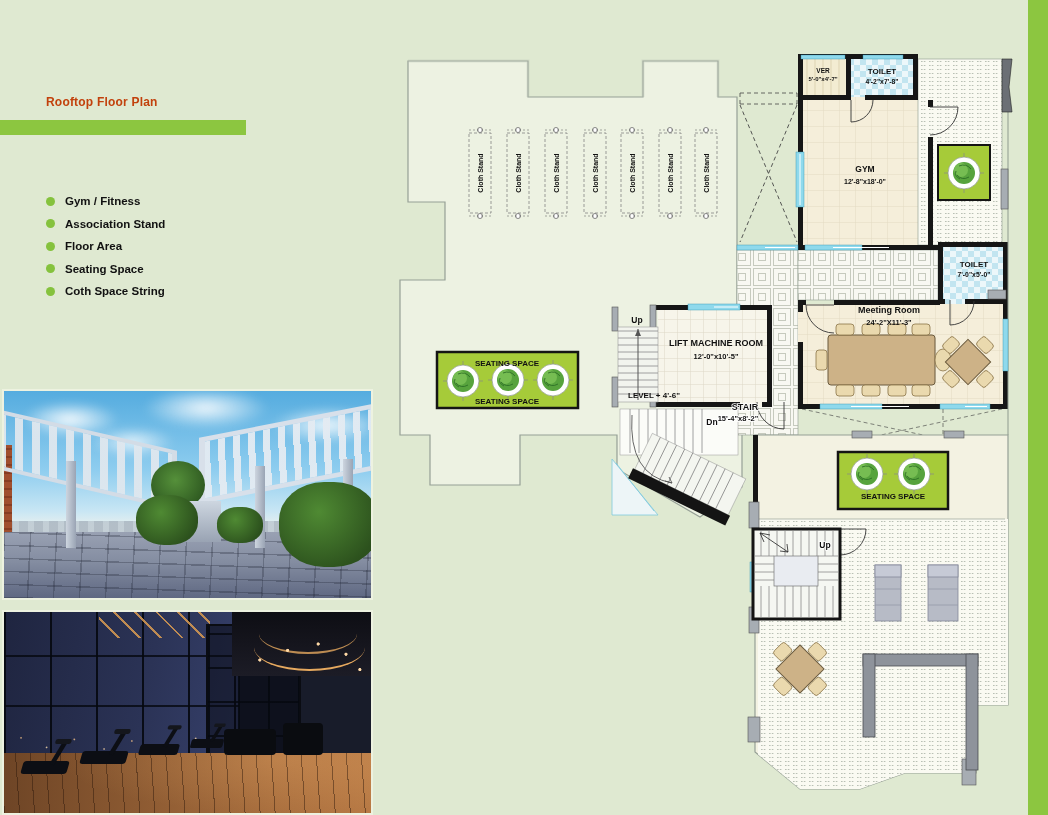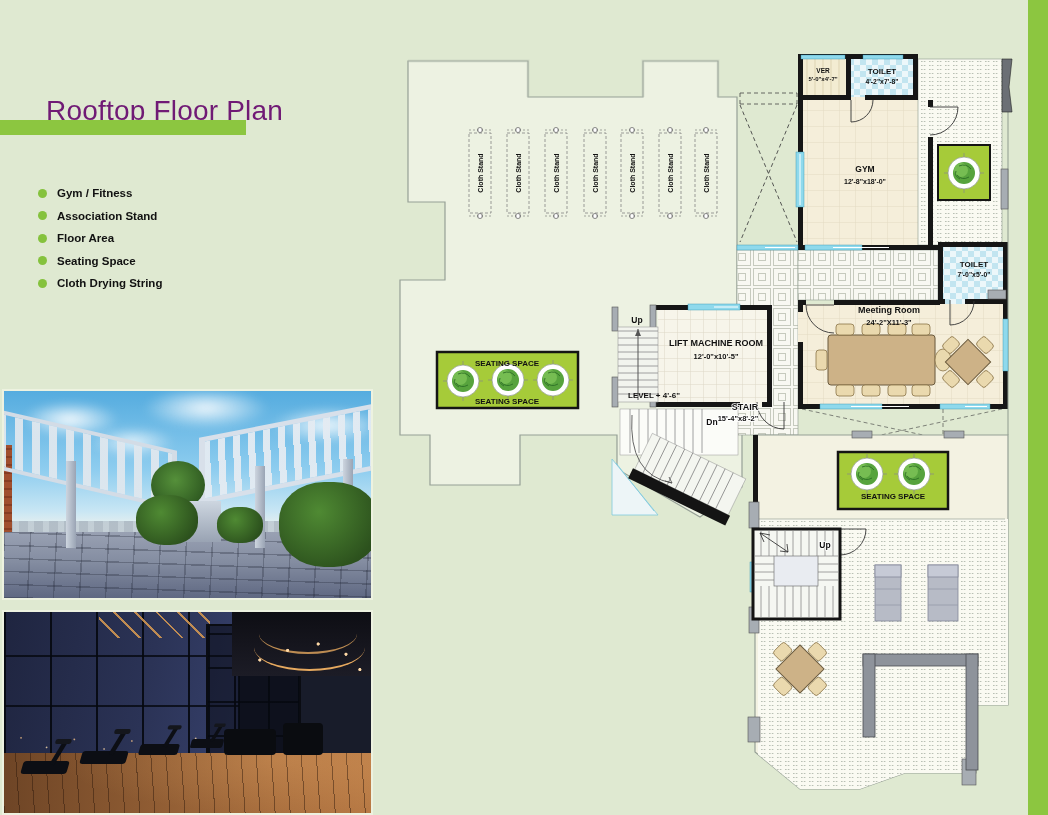--- a/index.html
+++ b/index.html
@@ -1,22 +1,22 @@
 <!DOCTYPE html>
 <html><head>
 <meta charset="utf-8">
 <style>
   html,body{margin:0;padding:0;}
   body{width:1048px;height:815px;font-family:"Liberation Sans",sans-serif;}
   .page{position:relative;width:1048px;height:815px;background:#dfe9d1;overflow:hidden;}
   .edge-strip{position:absolute;left:1028px;top:0;width:20px;height:815px;background:#8cc640;}
   
-  .title{position:absolute;left:46px;top:95px;font-size:28px;font-weight:normal;color:#701a75;letter-spacing:.2px;}
+  .title{position:absolute;left:46px;top:95px;font-size:12px;font-weight:bold;color:#c2410c;letter-spacing:.2px;}
   .title-bar{position:absolute;left:0;top:120px;width:246px;height:15px;background:#8cc640;}
-  .legend{position:absolute;left:30px;top:174px;list-style:none;margin:8px;padding:0;}
+  .legend{position:absolute;left:30px;top:174px;list-style:none;margin:16px;padding:0;}
   .legend li{display:flex;align-items:center;gap:10px;height:22.5px;font-size:11.5px;font-weight:bold;color:#111;}
   .dot{width:9px;height:9px;border-radius:50%;background:#85c23d;flex:0 0 auto;}
   
   .photo{position:absolute;left:2px;width:371px;overflow:hidden;border:2px solid #edf2e0;box-sizing:border-box;}
   .photo1{top:389px;height:211px;background:linear-gradient(180deg,#55acdf 0%,#8ecdef 38%,#c8e6f4 58%,#e2eef0 64%);}
   .clouds{position:absolute;left:0;top:0;width:100%;height:55%;filter:blur(4px);
     background:
 (closest-side,rgba(255,255,255,.95),transparent) , radial-gradient(closest-side,rgba(255,255,255,.9),transparent);
     background-image:radial-gradient(70px 26px at 18% 25%,rgba(255,255,255,.95),transparent 70%),
       radial-gradient(90px 30px at 55% 15%,rgba(255,255,255,.9),transparent 70%),
@@ -112,21 +112,21 @@
     <li>
         <span class="dot"></span>
         <span>Floor Area</span>
       </li>
     <li>
         <span class="dot"></span>
         <span>Seating Space</span>
       </li>
     <li>
         <span class="dot"></span>
-        <span>Cloth Drying String</span>
+        <span>Coth Space String</span>
       </li>
   </ul>
 
   <div class="photo photo1">
     <div class="clouds"></div>
     <div class="skyline"></div>
     <div class="brick"></div>
     <div class="pergola-l"></div>
     <div class="pergola-r"></div>
     <div class="p1-floor"></div>

